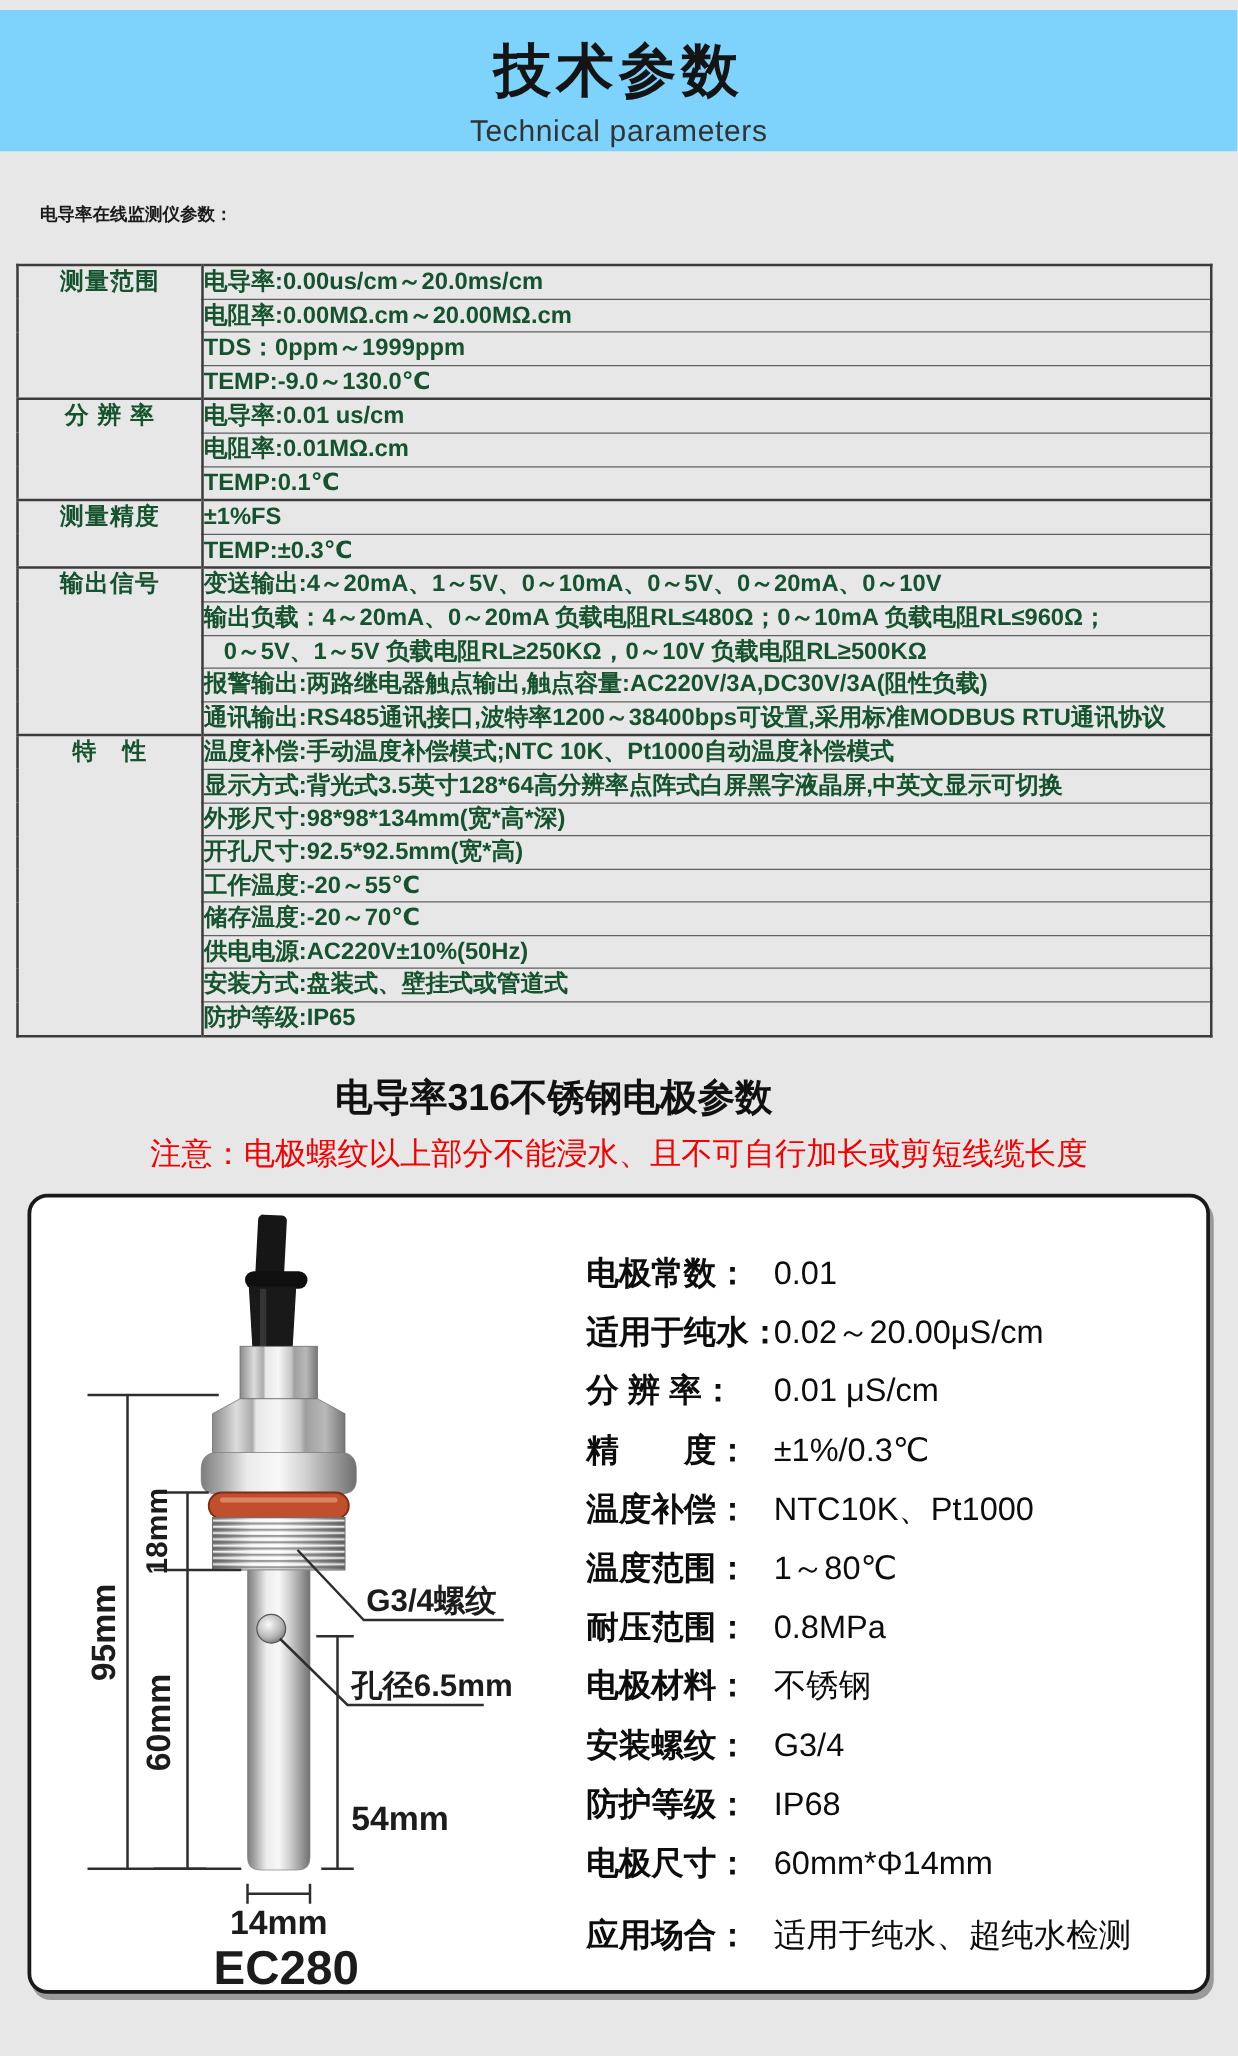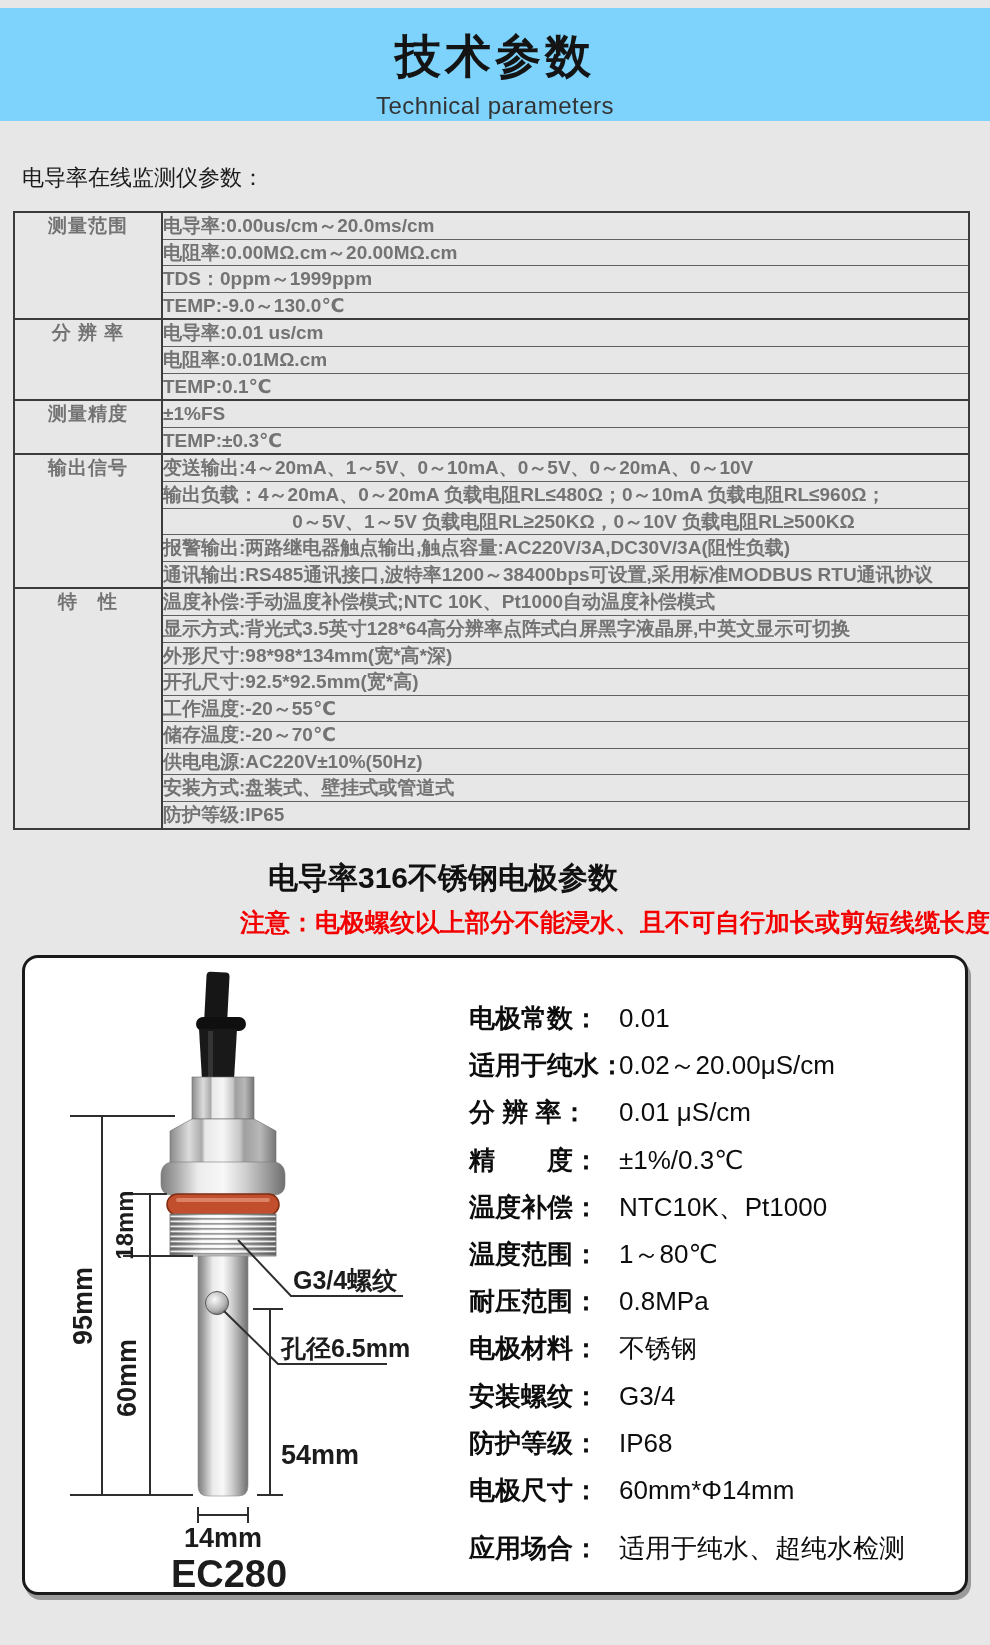--- a/index.html
+++ b/index.html
@@ -20,49 +20,49 @@
   }
   .band h1 {
     padding-top: 18px;
     font-size: 46px; font-weight: 700; letter-spacing: 4px; color: #141414;
   }
   .band .sub {
     margin-top: 4px;
     font-size: 24px; font-weight: 400; color: #333; letter-spacing: 0.5px;
   }
   .sec-label {
-    position: absolute; left: 22px; top: 163px;
-    font-size: 22px; font-weight: 400; color: #1b1b1b;
+    position: absolute; left: 32px; top: 163px;
+    font-size: 14px; font-weight: 700; color: #1b1b1b;
   }
   
   table.spec {
     position: absolute; left: 13px; top: 211px;
     width: 957px;
     border-collapse: collapse; table-layout: fixed;
-    font-size: 19px; color: #737373;
+    font-size: 19px; color: #14532d;
   }
   table.spec { border: 2px solid #3c3c3c; }
   table.spec td { height: 25.6px; padding: 0; line-height: 25.6px; white-space: nowrap; overflow: hidden; }
   td.cat {
     width: 148px; text-align: center; vertical-align: top;
     font-weight: 700; border-right: 2px solid #3c3c3c;
     letter-spacing: 1px;
   }
   td.det { padding-left: 14px; font-weight: 600; }
-  td.det.center { text-align: center; padding-left: 16px; }
+  td.det.center { padding-left: 16px; }
   tr.inner td.det { border-top: 1.2px solid #606060; }
   tr.gstart td { border-top: 2px solid #3c3c3c; }
   
   .sec2-title {
     position: absolute; left: 0; top: 858px; width: 886px;
     text-align: center; font-size: 30px; font-weight: 700; color: #111;
   }
   .warning {
     position: absolute; left: 0; top: 906px; width: 990px;
-    text-align: right; font-size: 25px; font-weight: 700; color: #f40000;
+    text-align: center; font-size: 25px; font-weight: 400; color: #f40000;
   }
   
   .card {
     position: absolute; left: 22px; top: 955px;
     width: 946px; height: 640px;
     background: #ffffff;
     border: 3px solid #1a1a1a; border-radius: 16px;
     box-shadow: 3px 5px 0 rgba(60,60,60,0.45);
   }
   .card svg.diagram { position: absolute; left: 0; top: 0; }

